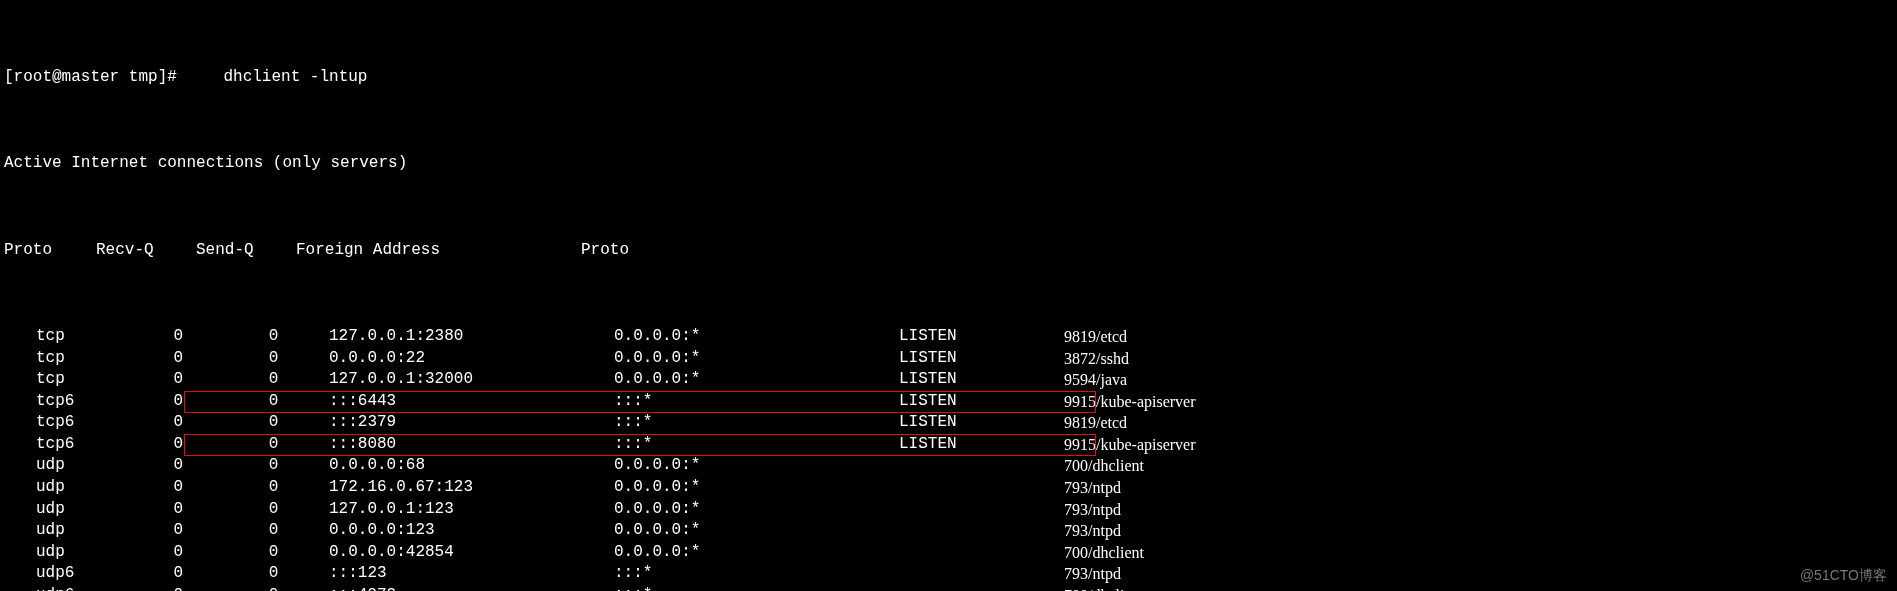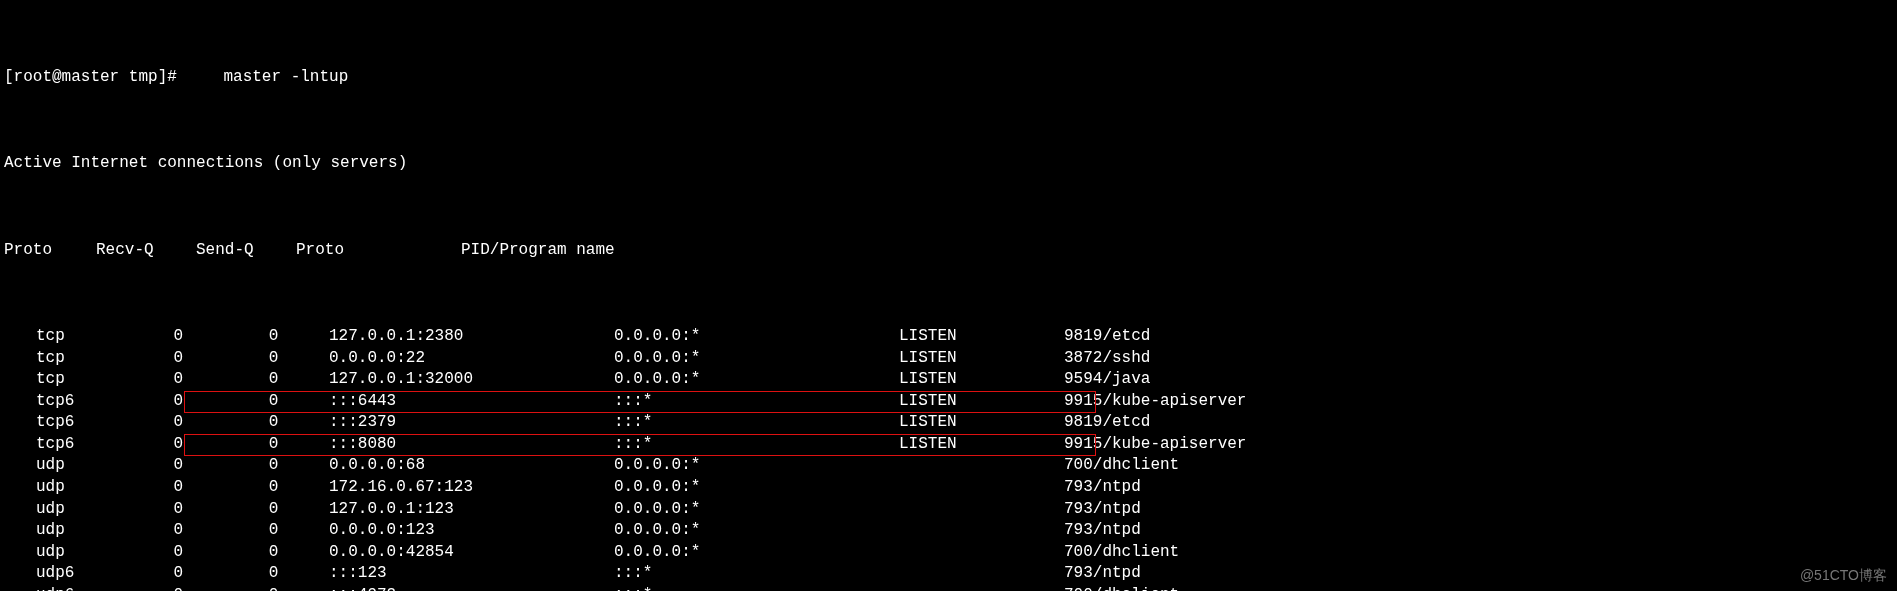--- a/index.html
+++ b/index.html
@@ -21,21 +21,21 @@
     position: relative;
     height: 21.6px;
     gap: 37px;
   }
   .col-proto   { width: 55px; margin-left: 32px; }
   .col-recvq   { width: 55px; text-align: right; padding-right: 8px;}
   .col-sendq   { width: 60px; text-align: right; padding-right: 4px;}
   .col-local   { width: 248px; }
   .col-foreign { width: 248px; }
   .col-state   { width: 128px; }
-  .col-prog    { flex: 1; }
+  .col-prog    { flex: 1; font-family: Liberation Serif, serif; }
   .hdr-proto   { width: 55px;}
   .hdr-recvq   { width: 63px;}
   .hdr-sendq   { width: 63px;}
   .hdr-local   { width: 237px;}
   .hdr-foreign { width: 248px;}
   .hdr-state   { width: 128px;}
   .hdr-prog    { flex:1;}
   .highlight-box {
     position: absolute;
     border: 1px solid #d11;
@@ -51,33 +51,33 @@
     color: #777;
     font-family: sans-serif;
   }
 </style>
 </head>
 <body>
 
 <div class="terminal">
 
   <div class="row">
-    <span>[root@master tmp]# </span><span>master -lntup</span>
+    <span>[root@master tmp]# </span><span>dhclient -lntup</span>
   </div>
 
   <div class="row">
     <span>Active Internet connections (only servers)</span>
   </div>
 
   <div class="row">
     <span class="hdr-proto">Proto</span>
     <span class="hdr-recvq">Recv-Q</span>
     <span class="hdr-sendq">Send-Q</span>
+    <span class="hdr-foreign">Foreign Address</span>
     <span class="hdr-state">Proto</span>
-    <span class="hdr-prog">PID/Program name</span>
   </div>
 
   <div id="netstat-rows"><div class="row"><span class="col-proto">tcp</span><span class="col-recvq">0</span><span class="col-sendq">0 </span><span class="col-local">127.0.0.1:2380</span><span class="col-foreign">0.0.0.0:*</span><span class="col-state">LISTEN</span><span class="col-prog">9819/etcd</span></div><div class="row"><span class="col-proto">tcp</span><span class="col-recvq">0</span><span class="col-sendq">0 </span><span class="col-local">0.0.0.0:22</span><span class="col-foreign">0.0.0.0:*</span><span class="col-state">LISTEN</span><span class="col-prog">3872/sshd</span></div><div class="row"><span class="col-proto">tcp</span><span class="col-recvq">0</span><span class="col-sendq">0 </span><span class="col-local">127.0.0.1:32000</span><span class="col-foreign">0.0.0.0:*</span><span class="col-state">LISTEN</span><span class="col-prog">9594/java</span></div><div class="row"><span class="col-proto">tcp6</span><span class="col-recvq">0</span><span class="col-sendq">0 </span><span class="col-local">:::6443</span><span class="col-foreign">:::*</span><span class="col-state">LISTEN</span><span class="col-prog">9915/kube-apiserver</span><div class="highlight-box" style="left: 180px; width: 910px;"></div></div><div class="row"><span class="col-proto">tcp6</span><span class="col-recvq">0</span><span class="col-sendq">0 </span><span class="col-local">:::2379</span><span class="col-foreign">:::*</span><span class="col-state">LISTEN</span><span class="col-prog">9819/etcd</span></div><div class="row"><span class="col-proto">tcp6</span><span class="col-recvq">0</span><span class="col-sendq">0 </span><span class="col-local">:::8080</span><span class="col-foreign">:::*</span><span class="col-state">LISTEN</span><span class="col-prog">9915/kube-apiserver</span><div class="highlight-box" style="left: 180px; width: 910px;"></div></div><div class="row"><span class="col-proto">udp</span><span class="col-recvq">0</span><span class="col-sendq">0 </span><span class="col-local">0.0.0.0:68</span><span class="col-foreign">0.0.0.0:*</span><span class="col-state"></span><span class="col-prog">700/dhclient</span></div><div class="row"><span class="col-proto">udp</span><span class="col-recvq">0</span><span class="col-sendq">0 </span><span class="col-local">172.16.0.67:123</span><span class="col-foreign">0.0.0.0:*</span><span class="col-state"></span><span class="col-prog">793/ntpd</span></div><div class="row"><span class="col-proto">udp</span><span class="col-recvq">0</span><span class="col-sendq">0 </span><span class="col-local">127.0.0.1:123</span><span class="col-foreign">0.0.0.0:*</span><span class="col-state"></span><span class="col-prog">793/ntpd</span></div><div class="row"><span class="col-proto">udp</span><span class="col-recvq">0</span><span class="col-sendq">0 </span><span class="col-local">0.0.0.0:123</span><span class="col-foreign">0.0.0.0:*</span><span class="col-state"></span><span class="col-prog">793/ntpd</span></div><div class="row"><span class="col-proto">udp</span><span class="col-recvq">0</span><span class="col-sendq">0 </span><span class="col-local">0.0.0.0:42854</span><span class="col-foreign">0.0.0.0:*</span><span class="col-state"></span><span class="col-prog">700/dhclient</span></div><div class="row"><span class="col-proto">udp6</span><span class="col-recvq">0</span><span class="col-sendq">0 </span><span class="col-local">:::123</span><span class="col-foreign">:::*</span><span class="col-state"></span><span class="col-prog">793/ntpd</span></div><div class="row"><span class="col-proto">udp6</span><span class="col-recvq">0</span><span class="col-sendq">0 </span><span class="col-local">:::4973</span><span class="col-foreign">:::*</span><span class="col-state"></span><span class="col-prog">700/dhclient</span></div></div>
 
   
 
   
 
   
 

